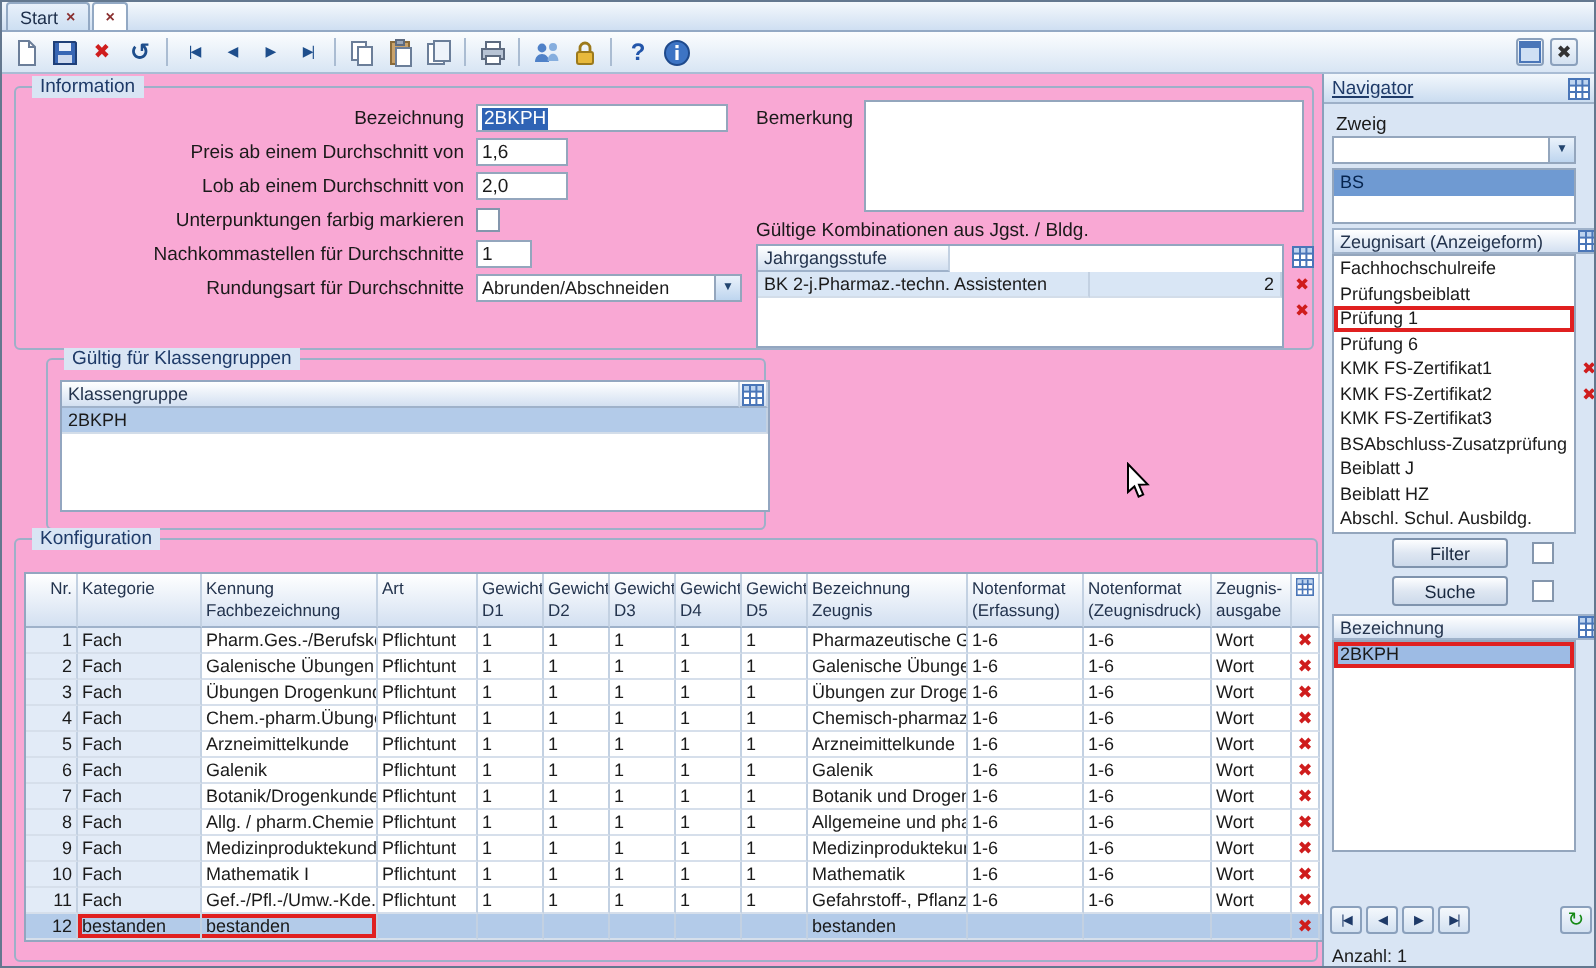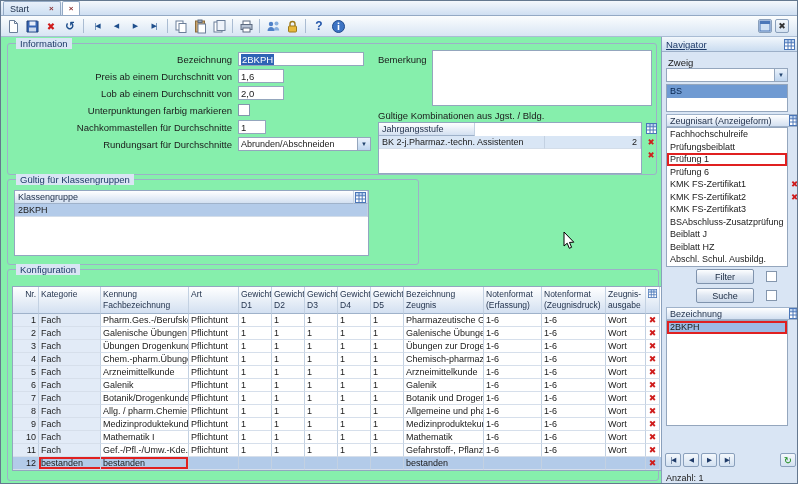--- a/index.html
+++ b/index.html
@@ -1,37 +1,37 @@
 <!DOCTYPE html>
 <html><head>
 <meta charset="utf-8">
 <style>
   *{margin:0;padding:0;box-sizing:border-box;font-family:"Liberation Sans","DejaVu Sans",sans-serif;}
   html,body{width:798px;height:484px;}
   body{position:relative;background:#d9e5f4;overflow:hidden;font-size:10px;color:#1a1a1a;border:1px solid #64788f;}
 
   
   .tabbar{position:absolute;top:0;left:0;right:0;height:15px;background:linear-gradient(#f4f8fc,#cfdff2);border-bottom:1px solid #93a9c4;display:flex;align-items:flex-end;padding-left:2px;}
-  .tab{height:14px;display:flex;align-items:center;gap:20px;padding:0 6px;font-size:9px;border:1px solid #93a9c4;border-bottom:none;background:linear-gradient(#e8f0fa,#cddff2);border-radius:2px 2px 0 0;margin-right:1px;color:#1c2e4a;white-space:nowrap;}
+  .tab{height:14px;display:flex;align-items:center;gap:4px;padding:0 6px;font-size:9px;border:1px solid #93a9c4;border-bottom:none;background:linear-gradient(#e8f0fa,#cddff2);border-radius:2px 2px 0 0;margin-right:1px;color:#1c2e4a;white-space:nowrap;}
   .tab.active{background:#fff;}
   .tclose{color:#8a3030;font-size:8px;font-weight:bold;}
 
   
   .toolbar{position:absolute;top:15px;left:0;right:0;height:21px;background:linear-gradient(#fbfdfe,#d8e5f4);border-bottom:1px solid #a9bcd4;display:flex;align-items:center;padding:0 3px;gap:1px;}
   .tbtn{width:18px;height:17px;display:flex;align-items:center;justify-content:center;border-radius:2px;}
   .tbtn.red{color:#cf1d1d;font-weight:bold;font-size:10px;}
   .tbtn.blue{color:#1e4e8c;font-size:12px;font-weight:bold;}
   .tbtn.nav{color:#1e4e8c;font-size:7px;letter-spacing:-1px;}
   .tbtn.help{color:#2255aa;font-size:12px;font-weight:bold;}
   .tsep{width:1px;height:14px;background:#aabcd2;margin:0 3px;}
   .tb-right{margin-left:auto;display:flex;gap:3px;padding-right:5px;align-items:center;}
   .wbtn{width:14px;height:14px;border:1px solid #8aa0bc;border-radius:2px;background:linear-gradient(#f4f8fc,#d3e1f1);display:flex;align-items:center;justify-content:center;font-size:9px;color:#333;}
 
   
-  .content{position:absolute;top:36px;left:0;width:660px;bottom:0;background:#86efac;}
+  .content{position:absolute;top:36px;left:0;width:660px;bottom:0;background:#f9a8d4;}
   .group{position:absolute;border:1px solid #9db0c8;border-radius:3px;}
   .glabel{position:absolute;top:-6px;left:8px;background:#d9e5f4;padding:0 4px;font-size:9.5px;color:#1e3a68;}
   .frow{position:absolute;left:8px;display:flex;align-items:center;height:14px;}
   .flabel{width:222px;text-align:right;padding-right:6px;font-size:9.5px;white-space:nowrap;}
   .input{display:inline-flex;align-items:center;background:#fff;border:1px solid #94a6bd;height:14px;font-size:9.5px;padding:0 2px;overflow:hidden;white-space:nowrap;}
   .selTxt{background:#2f63b5;color:#fff;padding:0 1px;}
   .chkbox{width:12px;height:12px;background:#fff;border:1px solid #8496ad;}
   .textarea{position:absolute;background:#fff;border:1px solid #94a6bd;font-size:9.5px;padding:1px 2px;}
   .sublabel{position:absolute;font-size:9.5px;white-space:nowrap;}
   .combo{display:inline-flex;background:#fff;border:1px solid #94a6bd;height:14px;font-size:9px;}
@@ -249,21 +249,21 @@
             <line x1="7.2" y1="1" x2="7.2" y2="10" stroke="#4a76b8"></line>
             <line x1="1" y1="3.8" x2="10" y2="3.8" stroke="#4a76b8"></line>
             <line x1="1" y1="7" x2="10" y2="7" stroke="#4a76b8"></line>
           </svg>
         </span>
       <span class="xdel">✖</span>
       <span class="xdel">✖</span>
     </div>
   </div>
 
-  <div class="group" style="left:6px;top:142px;width:412px;height:86px;">
+  <div class="group" style="left:22px;top:142px;width:360px;height:86px;">
     <span class="glabel">Gültig für Klassengruppen</span>
     <div class="tbl" style="left:6px;top:10px;width:355px;height:66px;">
       <div class="trow">
         <div class="tc wk th">
           <span>Klassengruppe</span>
         </div>
         <div class="tc wkx th gridico">
             <svg width="11" height="11" viewBox="0 0 11 11">
               <rect x="0.5" y="0.5" width="10" height="10" fill="#fff" stroke="#4a76b8"></rect>
               <rect x="1" y="1" width="9" height="2.6" fill="#bdd3ef"></rect>

